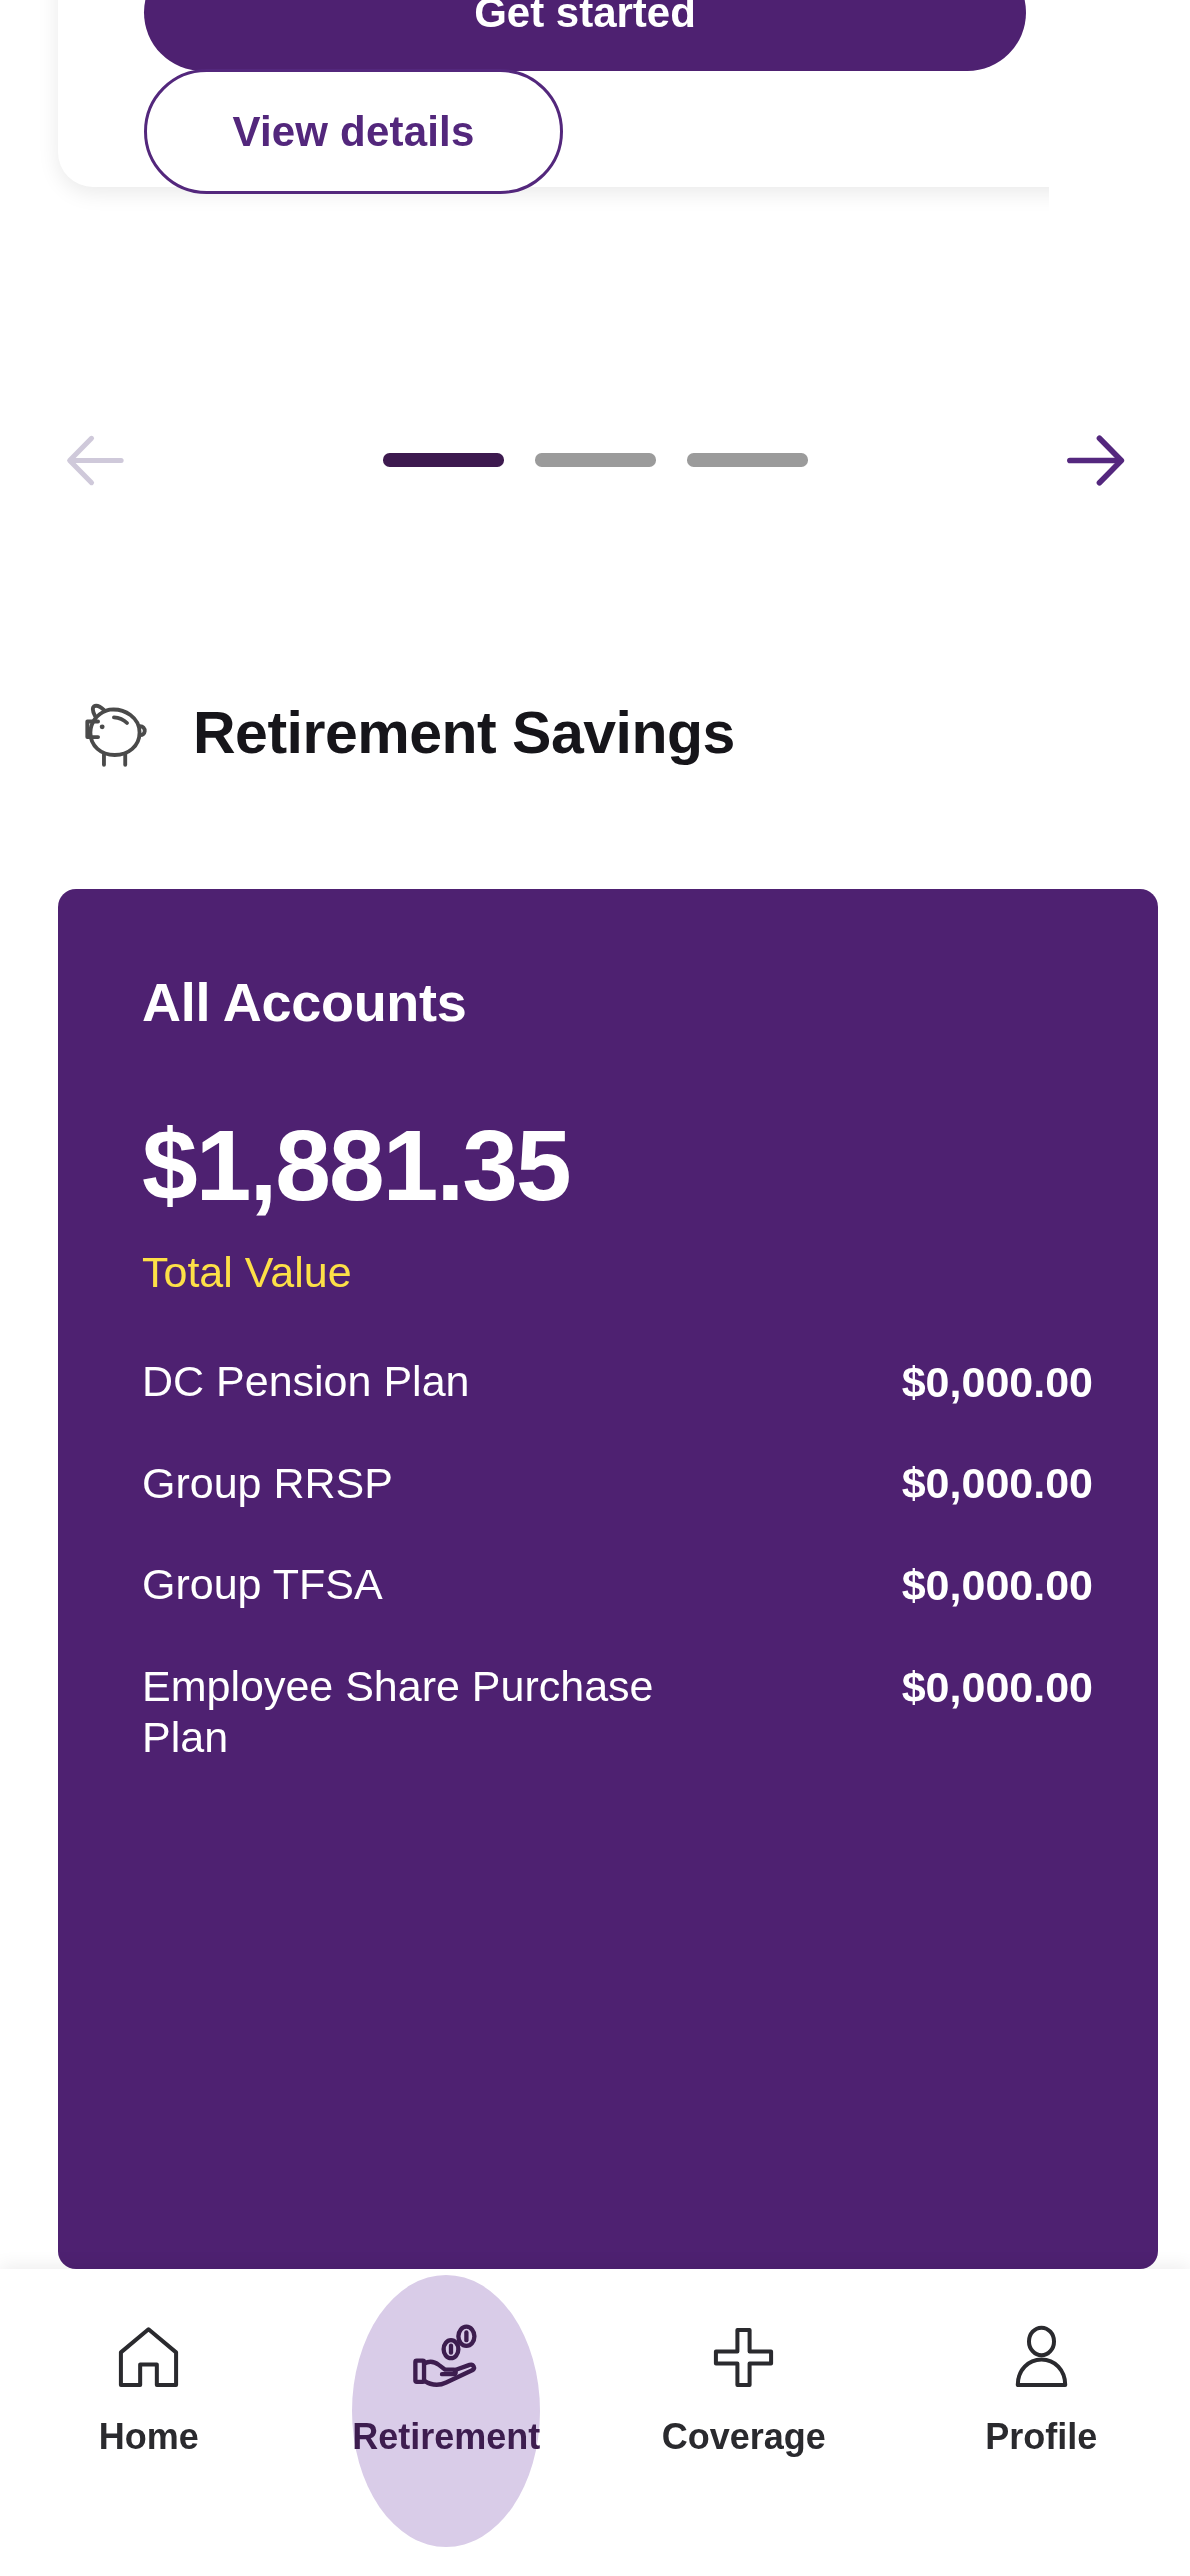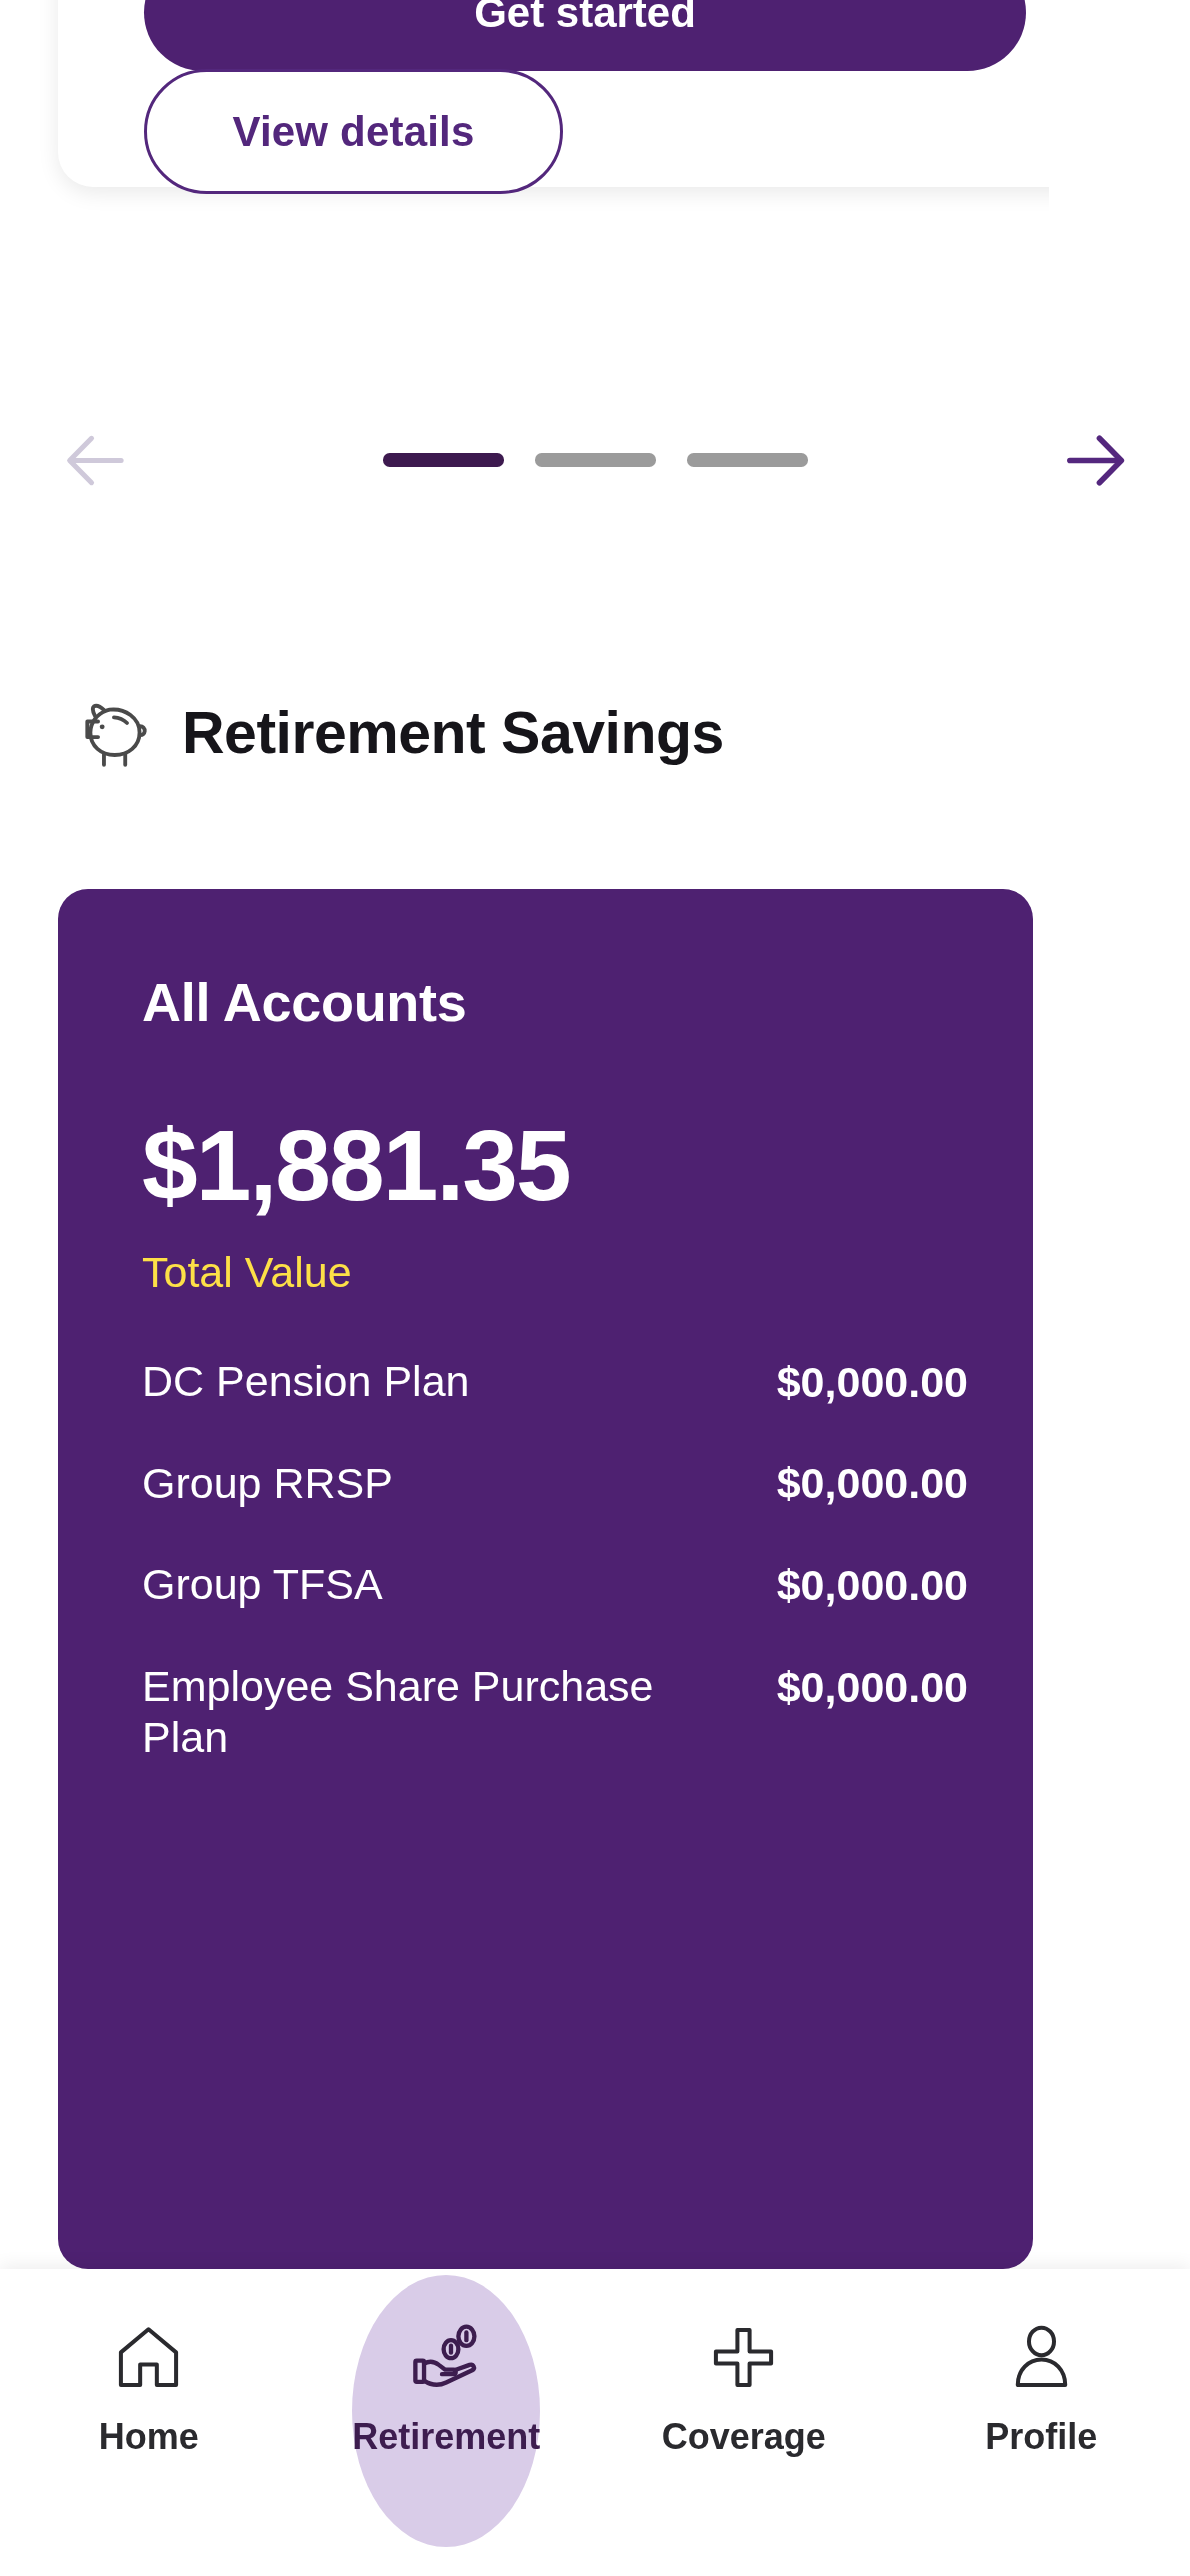--- a/index.html
+++ b/index.html
@@ -116,40 +116,40 @@
   }
   .dot.active { background: #3d1a4f; }
 
   
   #section-heading {
     position: absolute;
     left: 75px;
     top: 692px;
     display: flex;
     align-items: center;
-    gap: 25px;
+    gap: 36px;
   }
   #piggy-bank-icon { width: 82px; height: 82px; display:block; }
   #section-title {
     font-size: 59px;
     font-weight: 700;
     color: #16151a;
     letter-spacing: -0.5px;
     white-space: nowrap;
   }
 
   
   #accounts-card {
     position: absolute;
     left: 58px;
     top: 889px;
-    width: 975px;
+    width: 1100px;
     height: 1380px;
     background: #4e2171;
-    border-radius: 30px;
+    border-radius: 18px;
     padding: 82px 65px 0 84px;
     overflow: hidden;
   }
 
   #accounts-card-title {
     color: #ffffff;
     font-size: 54px;
     font-weight: 700;
     letter-spacing: -0.3px;
   }

